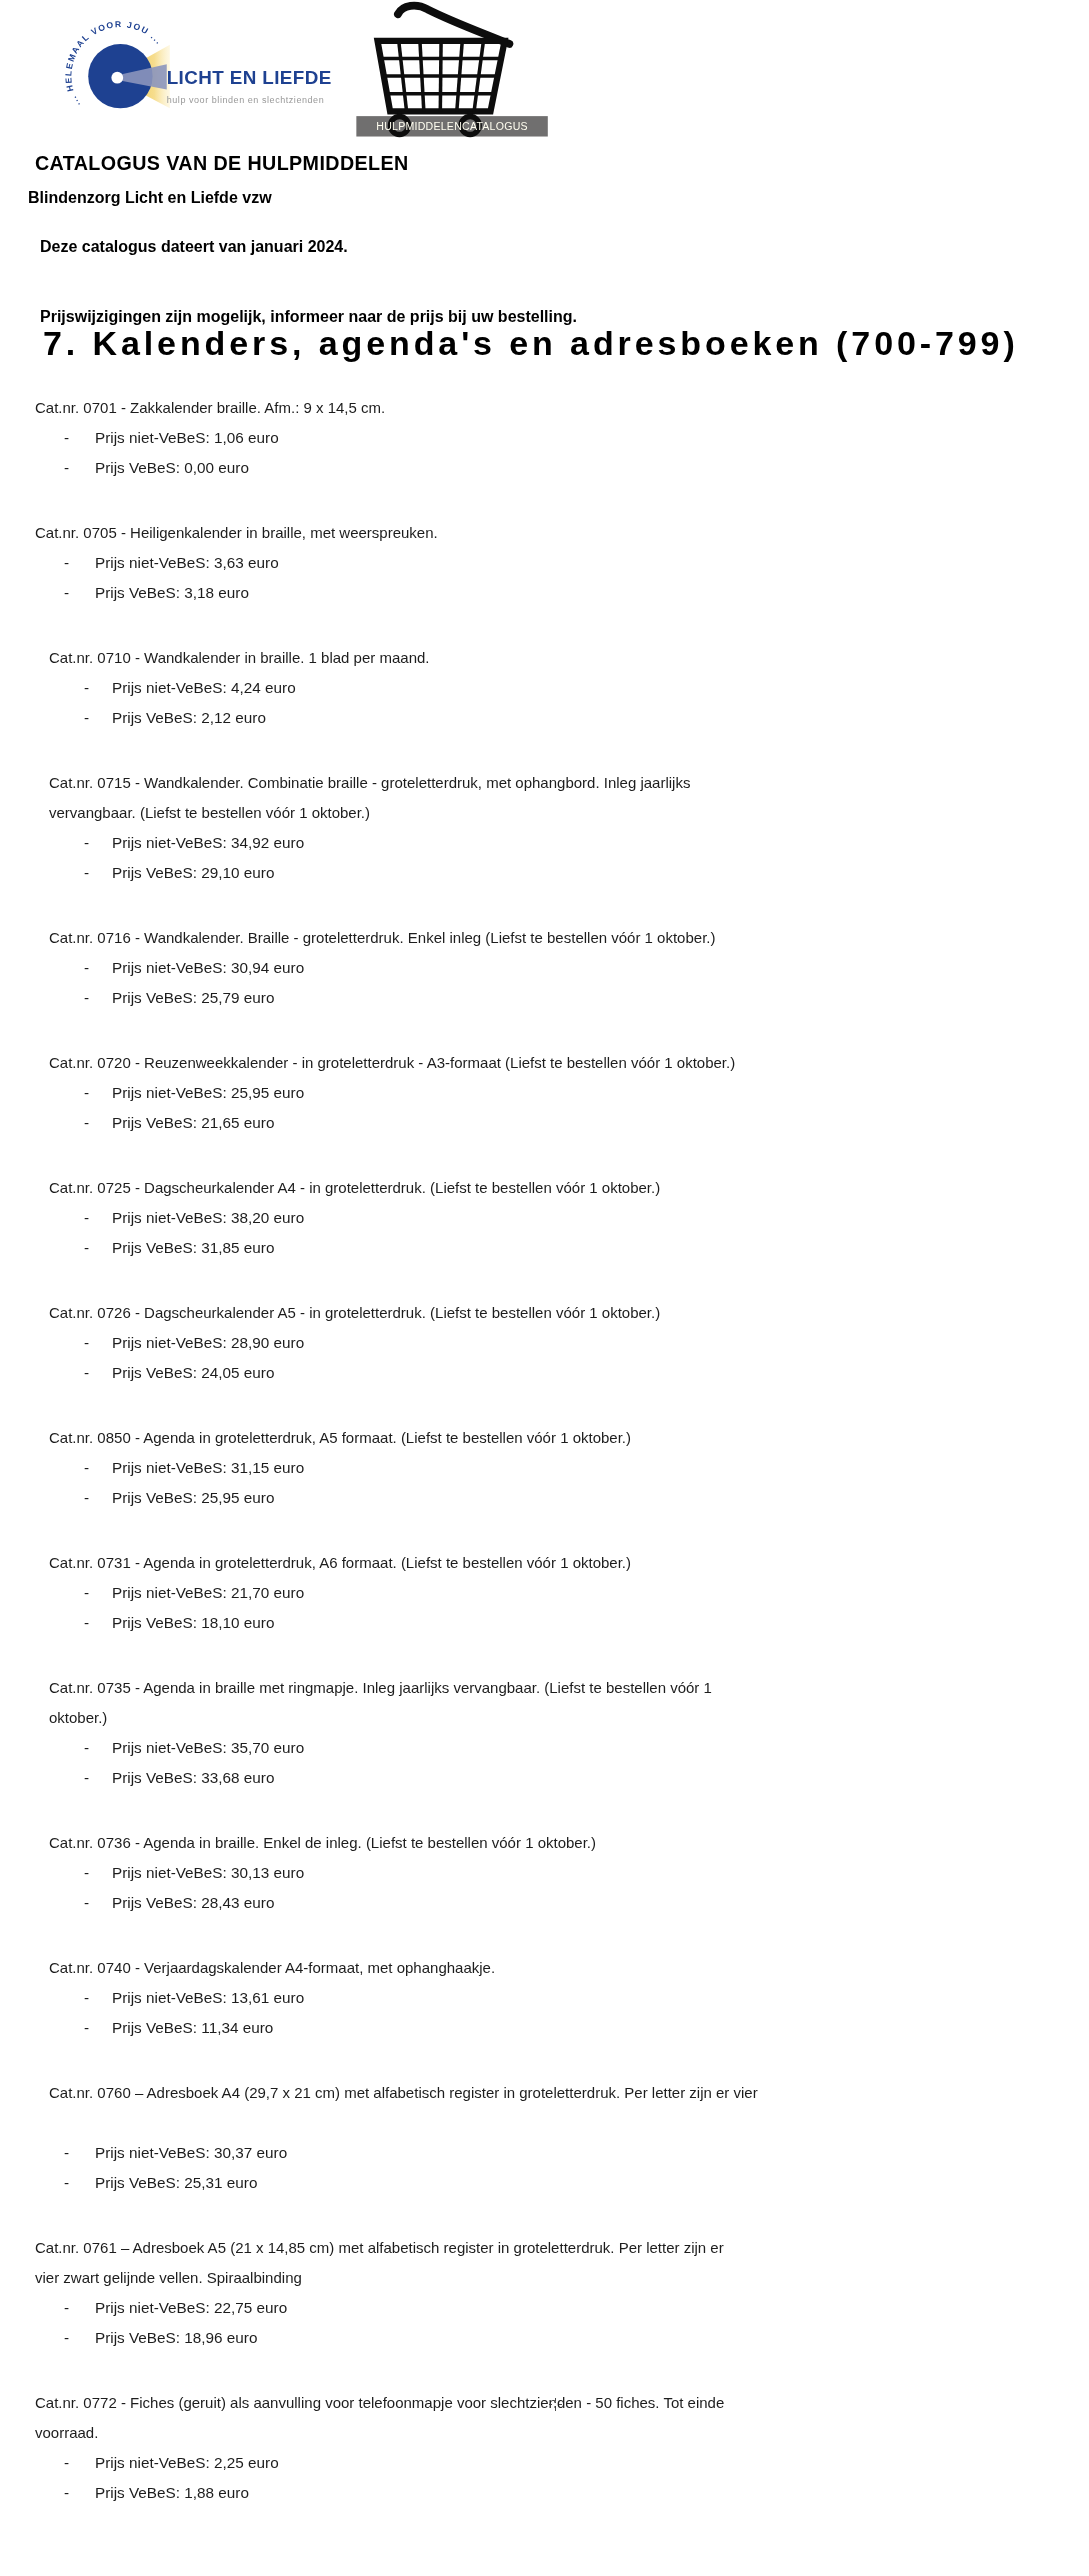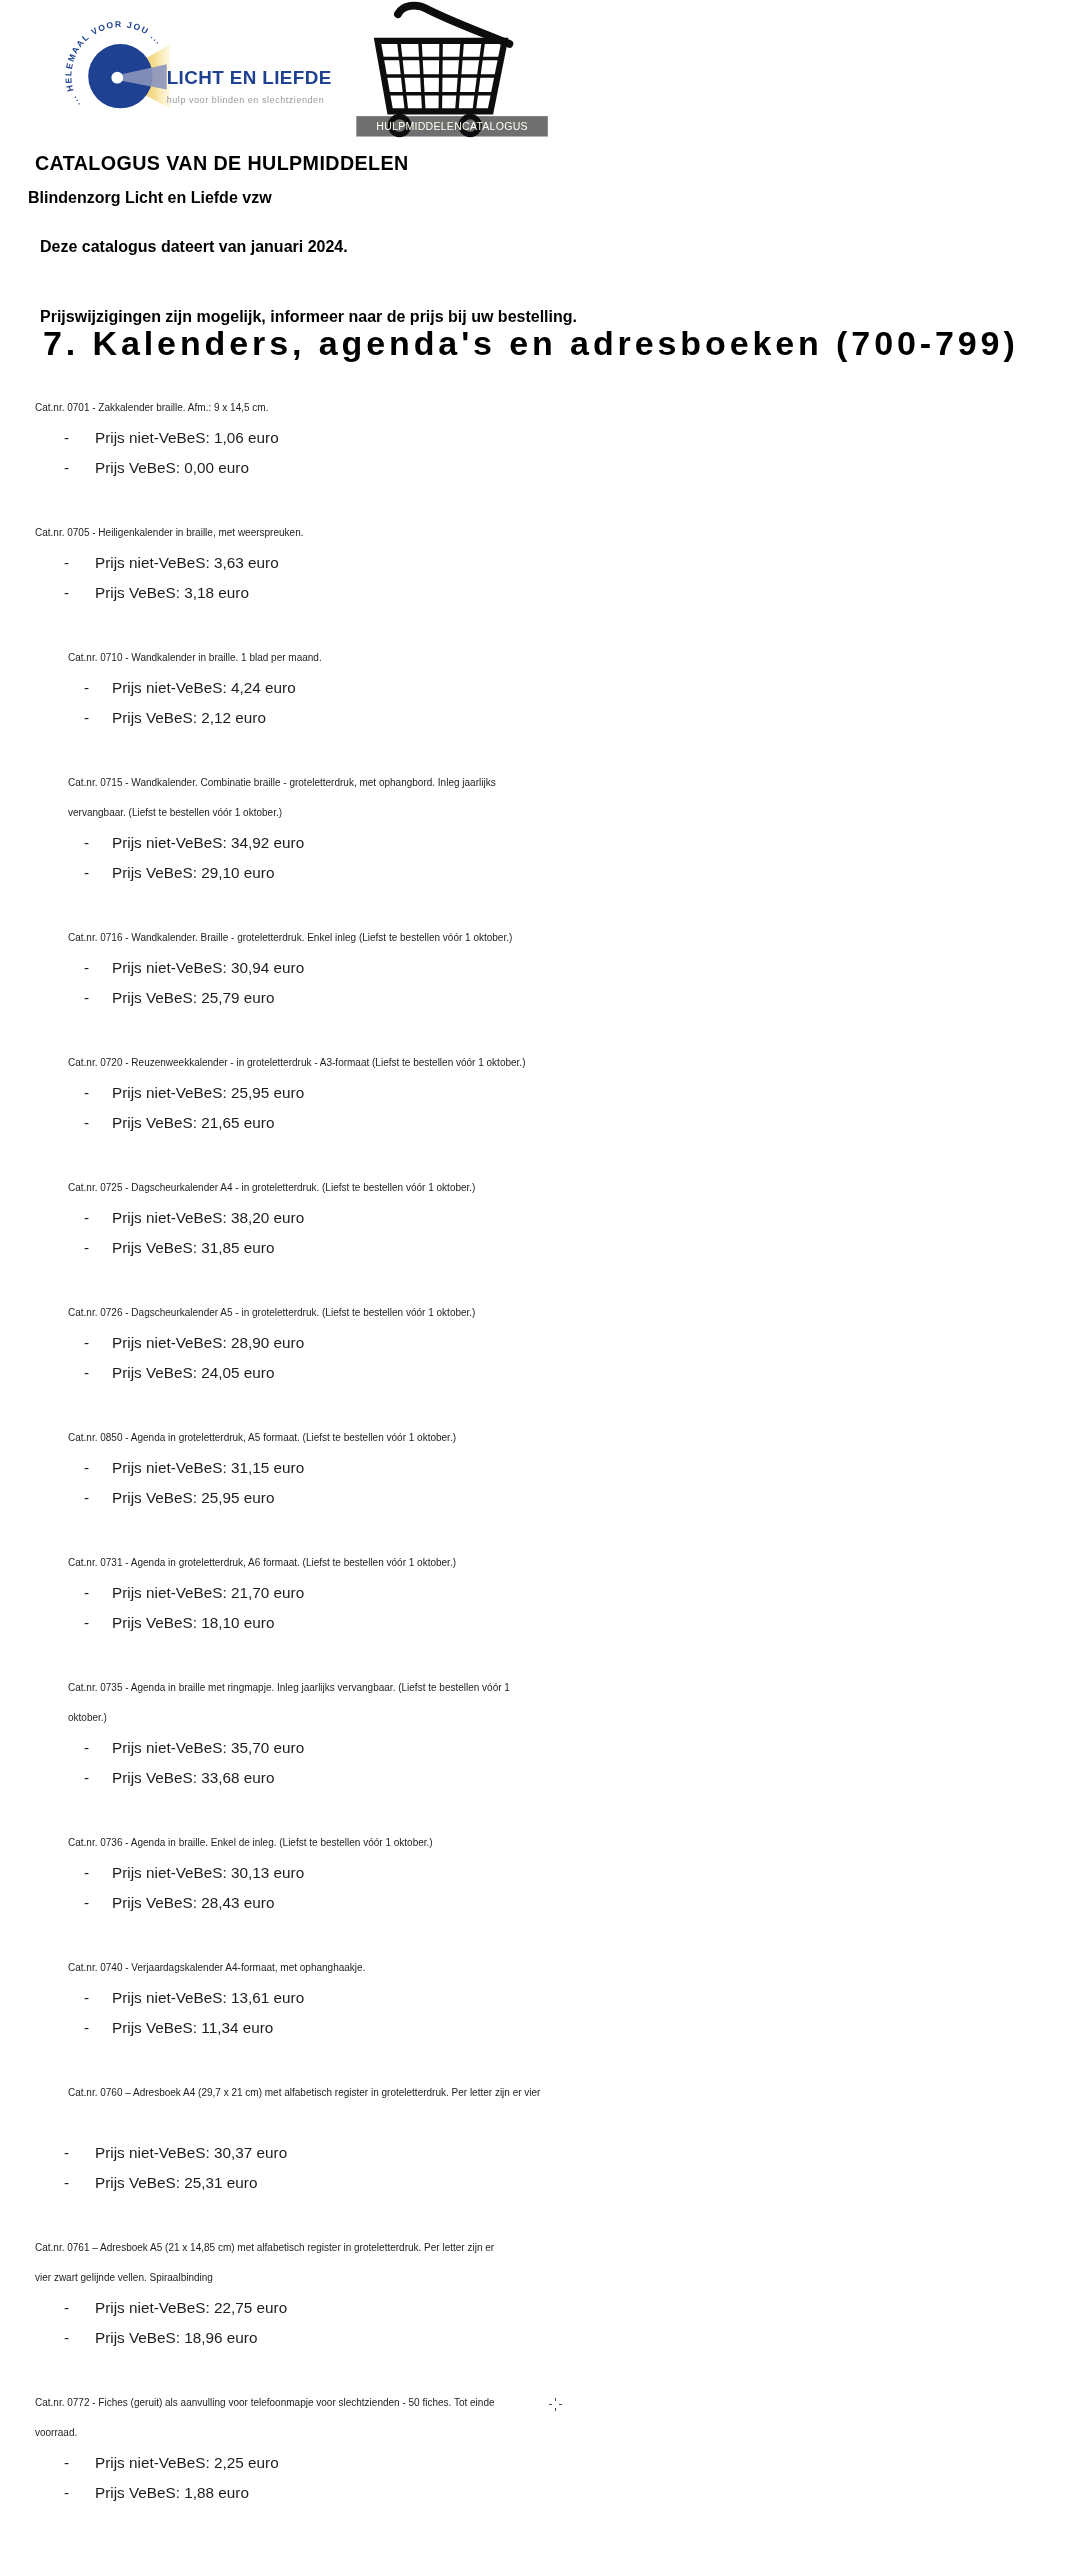--- a/index.html
+++ b/index.html
@@ -6,23 +6,23 @@
   .page{position:relative;width:1090px;height:2576px;background:#fff;overflow:hidden;
         font-family:"Liberation Sans", sans-serif;color:#1d1d1d;}
   .abs{position:absolute;}
   .doc-title{left:35px;top:152px;font-size:19.7px;font-weight:800;letter-spacing:0.4px;color:#000;}
   .doc-subtitle{left:28px;top:189px;font-size:16px;font-weight:700;color:#000;}
   .note1{left:40px;top:238px;font-size:16px;font-weight:700;color:#000;}
   .note2{left:40px;top:268px;font-size:16px;font-weight:700;color:#000;margin-top:40px;}
   .section-heading{left:43px;top:324px;font-size:34px;font-weight:800;letter-spacing:3.9px;color:#000;}
   #items-list{position:absolute;left:0;top:393px;width:1090px;}
   .item{margin-bottom:35px;}
-  .line{font-size:10px;line-height:30px;white-space:nowrap;}
+  .line{font-size:15px;line-height:30px;white-space:nowrap;}
   .head-a{margin-left:35px;}
-  .head-b{margin-left:68px;}
+  .head-b{margin-left:49px;}
   .price-row{display:flex;font-size:15.3px;line-height:30px;}
   .bullet-a{margin-left:64px;}
   .bullet-a .dash{width:31px;}
   .bullet-b{margin-left:84px;}
   .bullet-b .dash{width:28px;}
   .dash{flex:0 0 auto;}
   .spacer{height:30px;}
   
   .cursor{left:549px;top:2398px;width:13.4px;height:13.4px;}
   .cursor .v{position:absolute;left:6.3px;top:0;width:0;height:13.4px;border-left:1.2px dashed #4a4a4a;}

